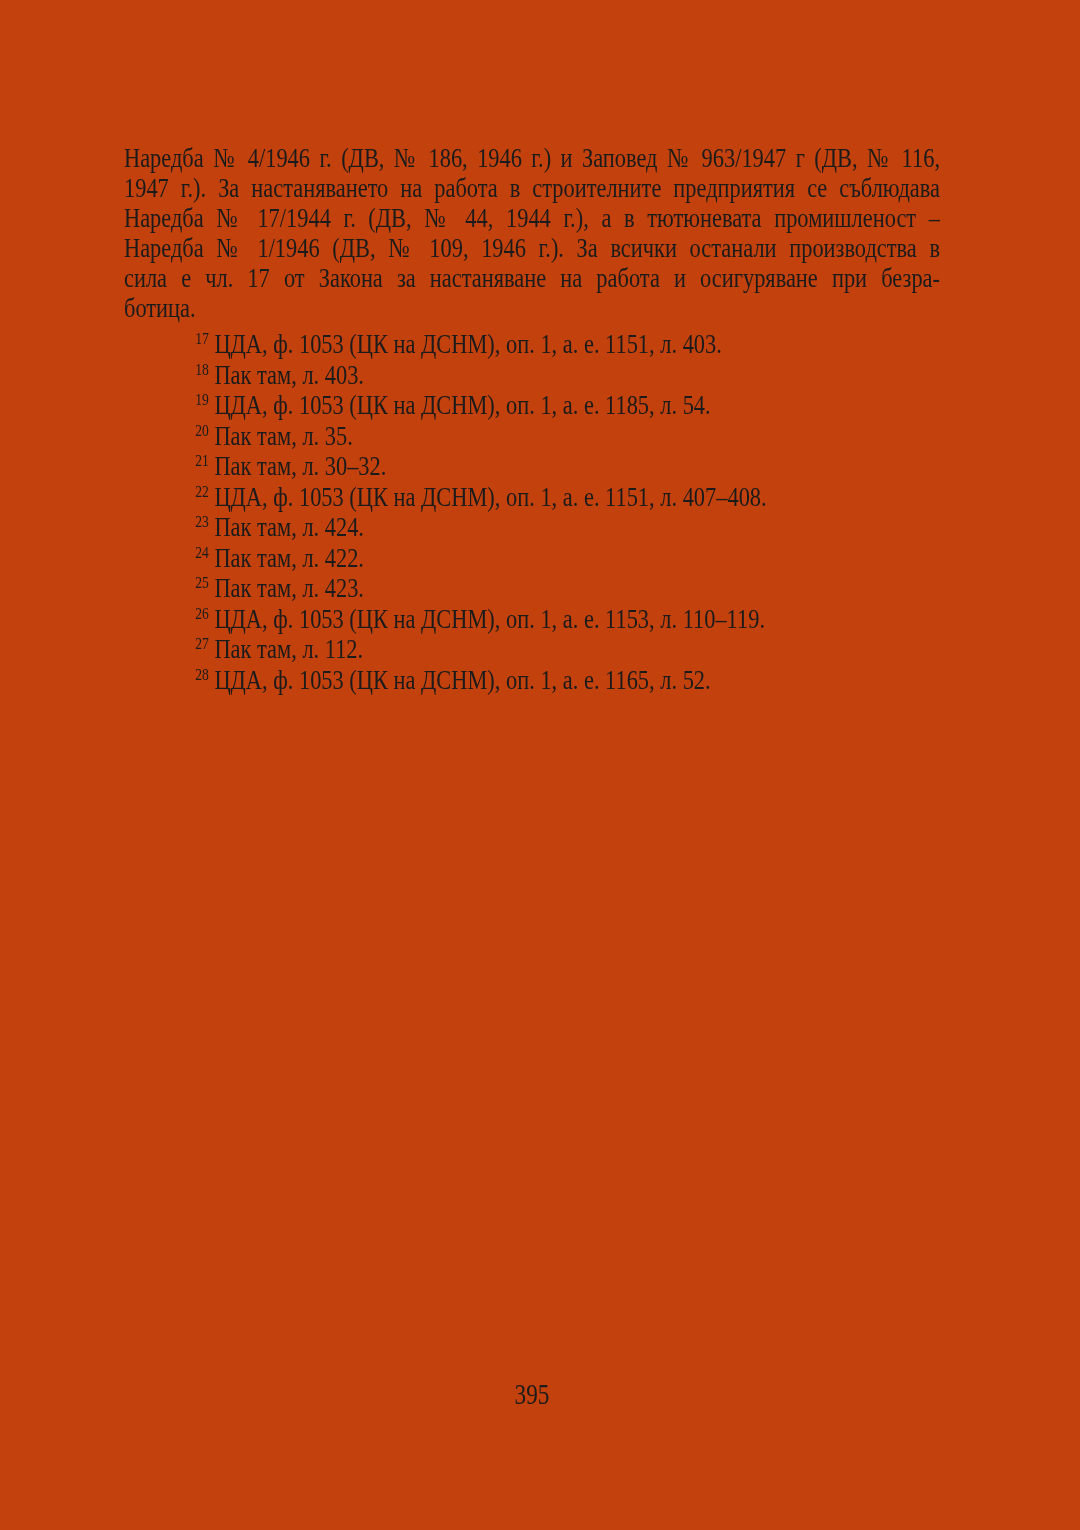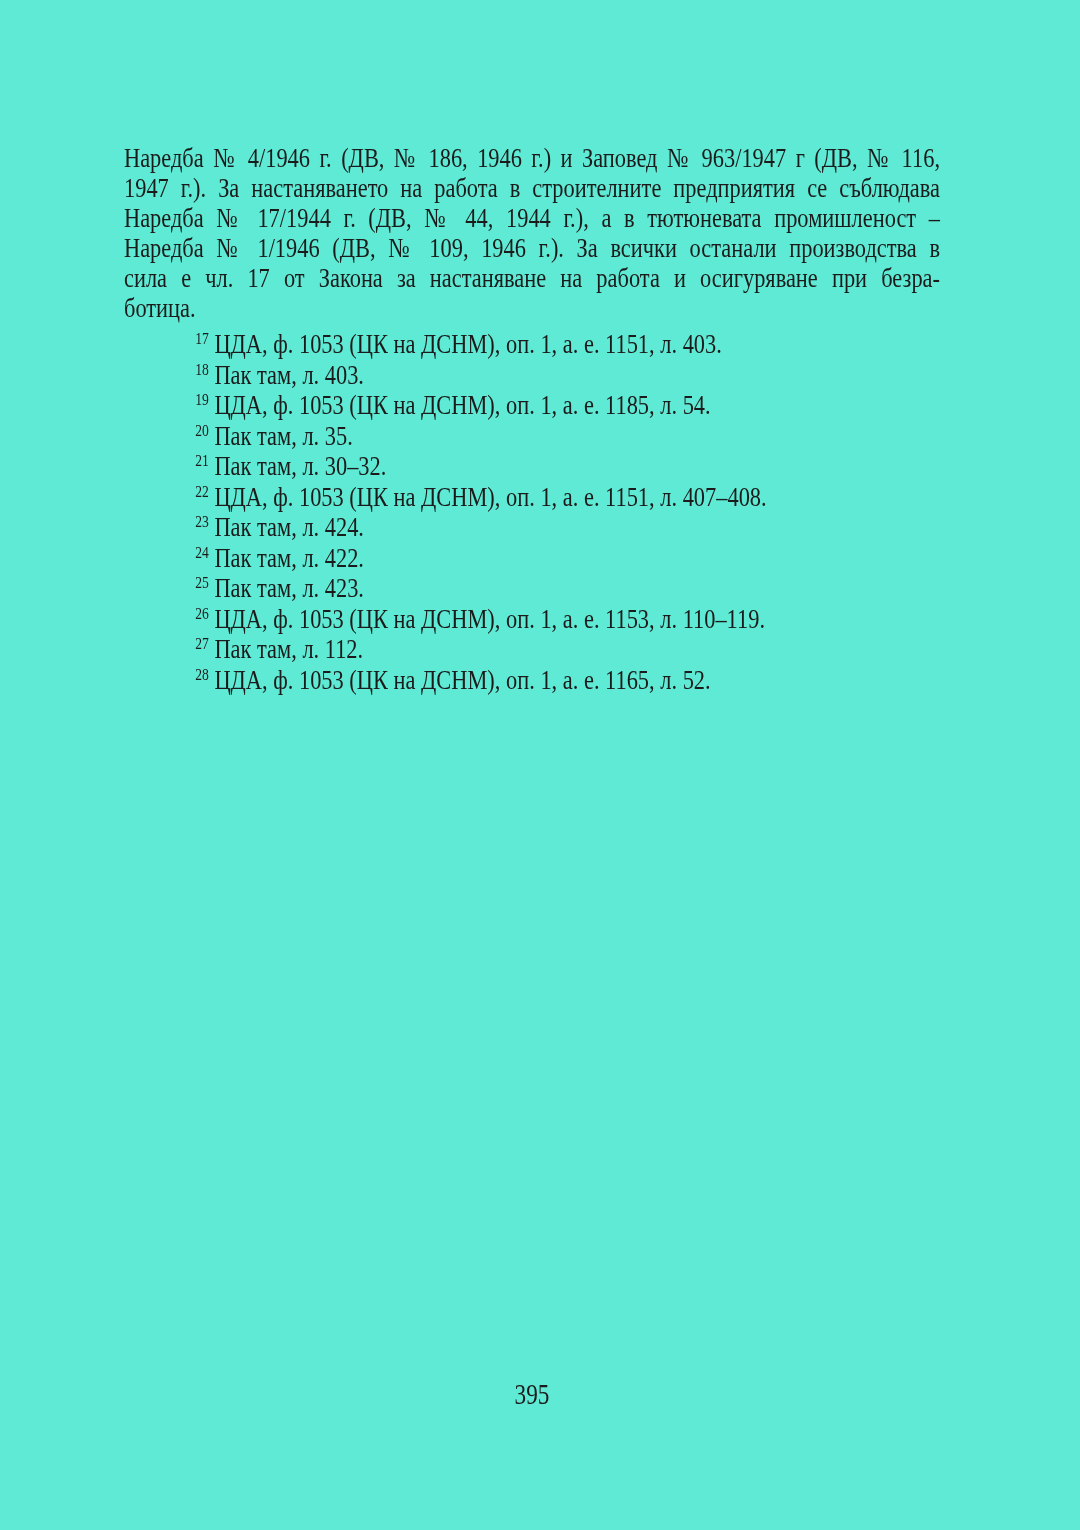--- a/index.html
+++ b/index.html
@@ -8,21 +8,21 @@
     width: 1080px; height: 1530px;
     overflow: hidden;
   }
   body {
     background: #ffffff;
     font-family: "Liberation Serif", "DejaVu Serif", serif;
   }
   .page {
     position: absolute;
     inset: 0;
-    background: #5eead4;
+    background: #c2410c;
   }
   
   .text-block {
     position: absolute;
     left: 124px;
     top: 143px;
     width: 1020px;          
     height: 1387px;
     transform: scaleX(0.8);
     transform-origin: 0 0;

